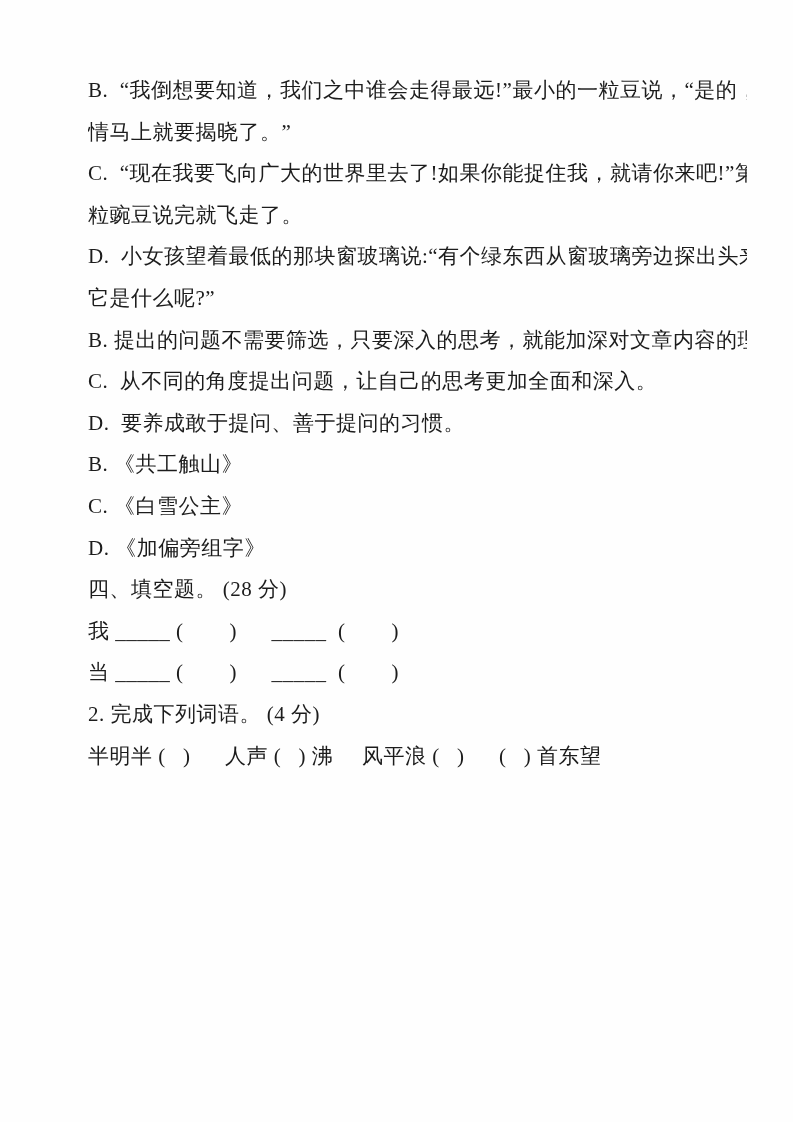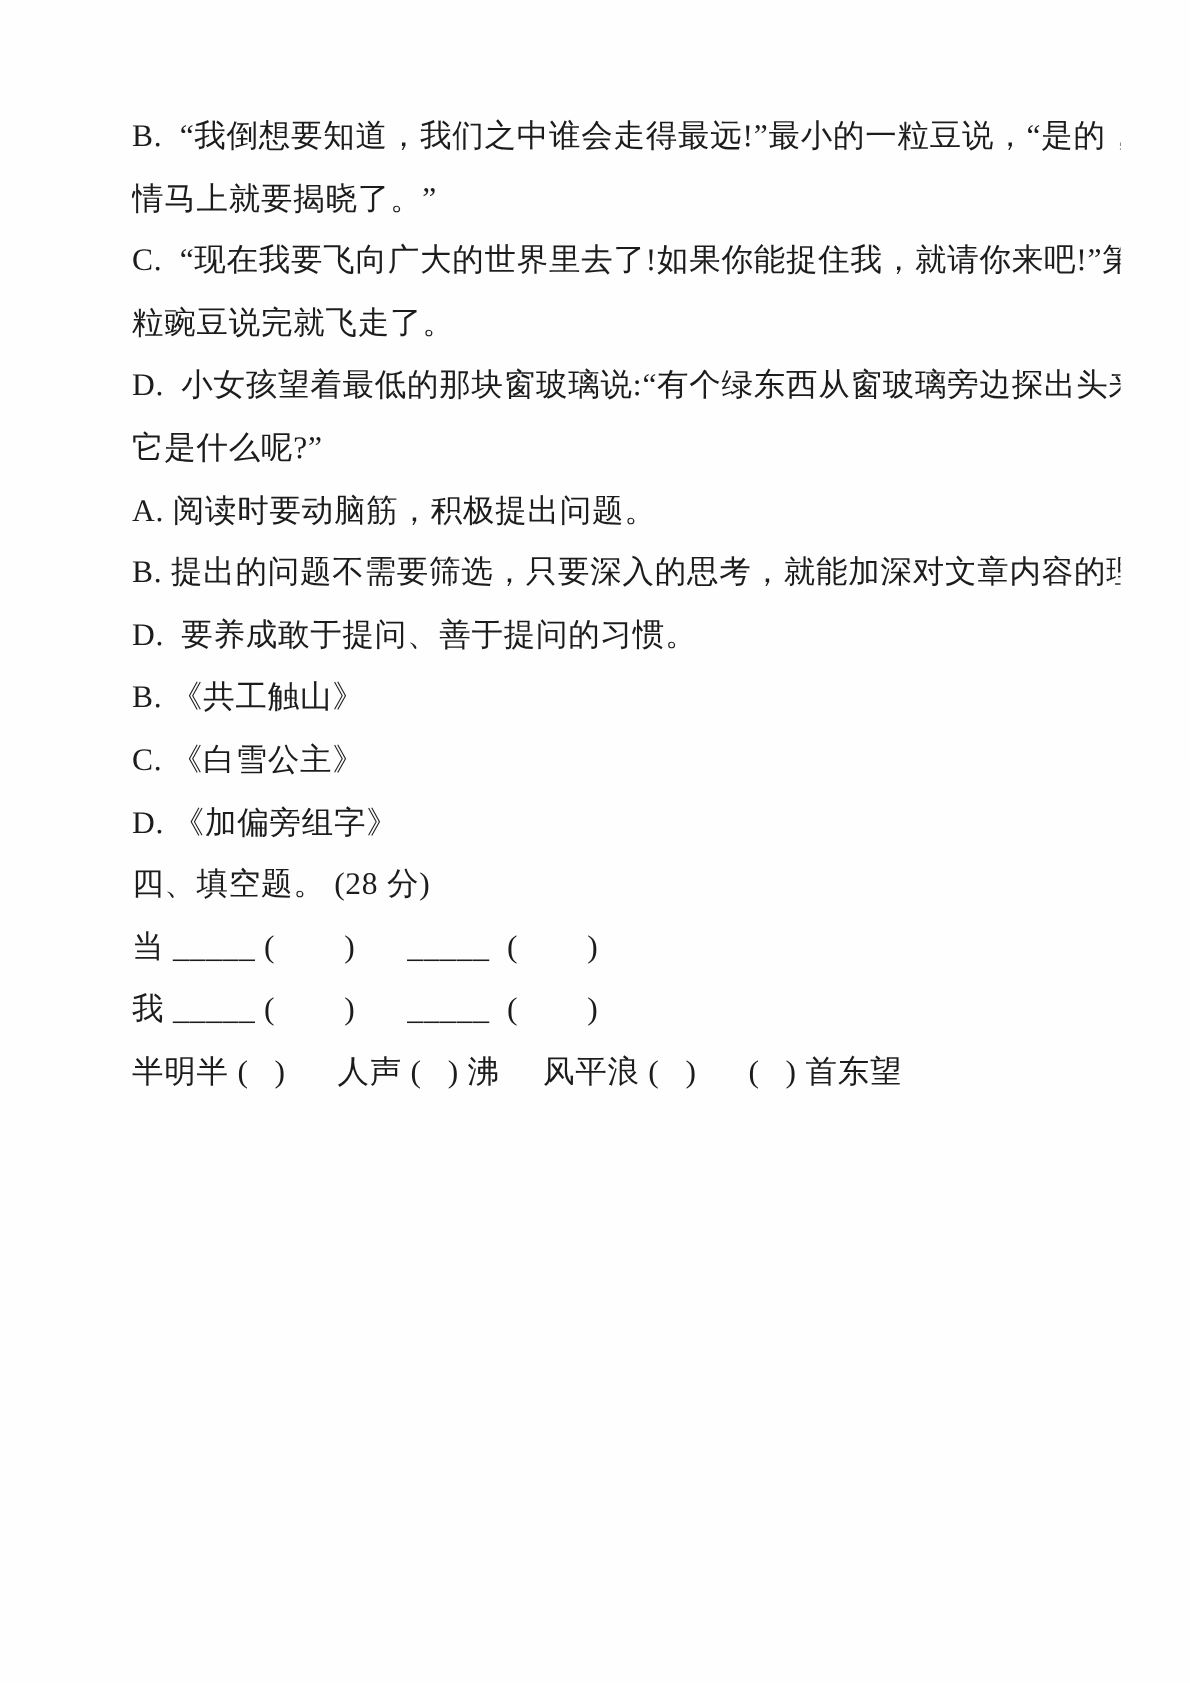--- a/index.html
+++ b/index.html
@@ -35,24 +35,25 @@
 <body>
 
 <div class="page">
   <div class="doc">
     <div class="line">B.  “我倒想要知道，我们之中谁会走得最远!”最小的一粒豆说，“是的，事</div>
     <div class="line">情马上就要揭晓了。”</div>
     <div class="line">C.  “现在我要飞向广大的世界里去了!如果你能捉住我，就请你来吧!”第一</div>
     <div class="line">粒豌豆说完就飞走了。</div>
     <div class="line">D.  小女孩望着最低的那块窗玻璃说:“有个绿东西从窗玻璃旁边探出头来，</div>
     <div class="line">它是什么呢?”</div>
-    <div class="line">A. 阅读时要动脑筋，积极提出问题。</div>
     <div class="line">B. 提出的问题不需要筛选，只要深入的思考，就能加深对文章内容的理解。</div>
+    <div class="line">C.  从不同的角度提出问题，让自己的思考更加全面和深入。</div>
     <div class="line">D.  要养成敢于提问、善于提问的习惯。</div>
     <div class="line">B. 《共工触山》</div>
     <div class="line">C. 《白雪公主》</div>
     <div class="line">D. 《加偏旁组字》</div>
     <div class="line">四、填空题。 (28 分)</div>
+    <div class="line">我 _____ (        )      _____  (        )</div>
     <div class="line">当 _____ (        )      _____  (        )</div>
-    <div class="line">我 _____ (        )      _____  (        )</div>
+    <div class="line">2. 完成下列词语。 (4 分)</div>
     <div class="line">半明半 (   )      人声 (   ) 沸     风平浪 (   )      (   ) 首东望</div>
   </div>
 </div>
 
 </body></html>

